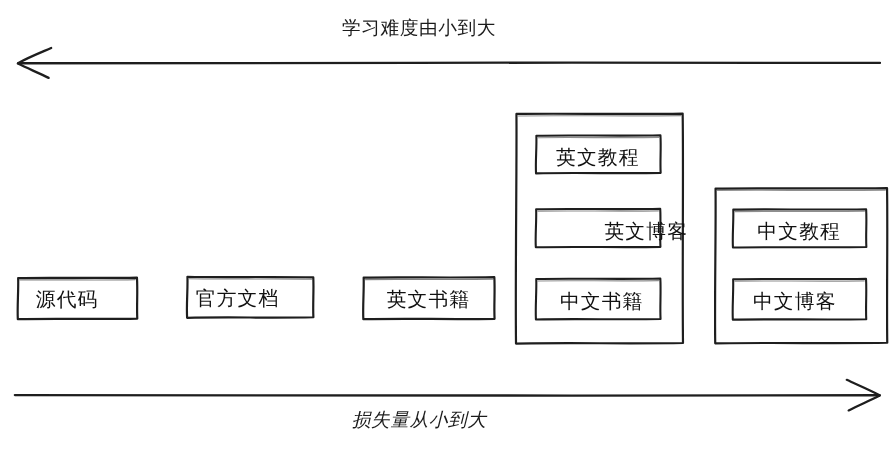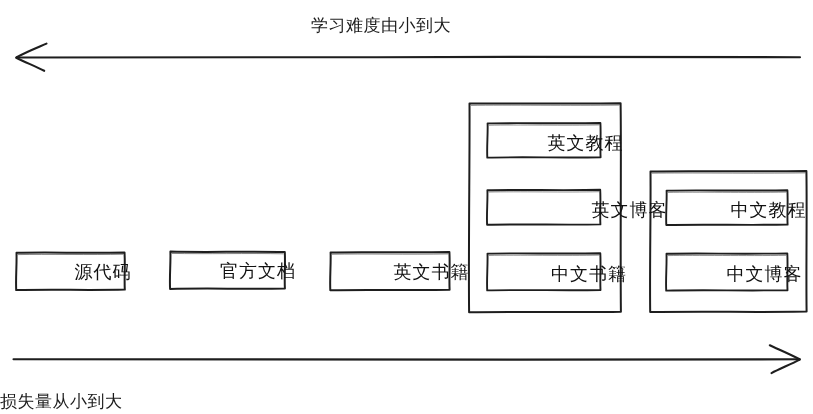--- a/index.html
+++ b/index.html
@@ -35,21 +35,20 @@
   }
   .node-label {
     position: absolute;
     font-size: 18px;
     color: #111111;
     white-space: nowrap;
     letter-spacing: 1px;
     font-family: "DejaVu Sans", "Liberation Sans", sans-serif;
     text-align: center;
     pointer-events: none;
-    margin-left: 42px;
   }
   .hit {
     position: absolute;
     background: transparent;
   }
 </style>
 </head>
 <body>
 
 <div id="canvas">
@@ -147,21 +146,21 @@
                  C750,290.9 700,289.8 666.2,290.6
                  C665.6,278 666.9,266 666.5,253.8 Z" stroke-width="1.9"></path>
         <path d="M668.2,255.6 C696,255.0 746,256.0 785.7,255.3" stroke-width="1.0" opacity="0.5"></path>
       </g>
 
     </g>
   </svg>
 
   <div class="axis-label" style="left:0; top:14px; width:762px; text-align:center;">学习难度由小到大</div>
 
-  <div class="axis-label" style="left:0; top:390px; width:762px; text-align:left;">损失量从小到大</div>
+  <div class="axis-label" style="left:0; top:370px; width:762px; text-align:center;font-style:italic;">损失量从小到大</div>
 
   <div class="node-label" style="left:16px; top:260px; width:90px;">源代码</div>
   <div class="hit" style="left:16px; top:252px; width:109px; height:38px;"></div>
 
   <div class="node-label" style="left:170px; top:259px; width:92px;">官方文档</div>
   <div class="hit" style="left:170px; top:251px; width:115px; height:38px;"></div>
 
   <div class="node-label" style="left:330px; top:260px; width:119px;">英文书籍</div>
   <div class="hit" style="left:330px; top:252px; width:119px; height:38px;"></div>
 

